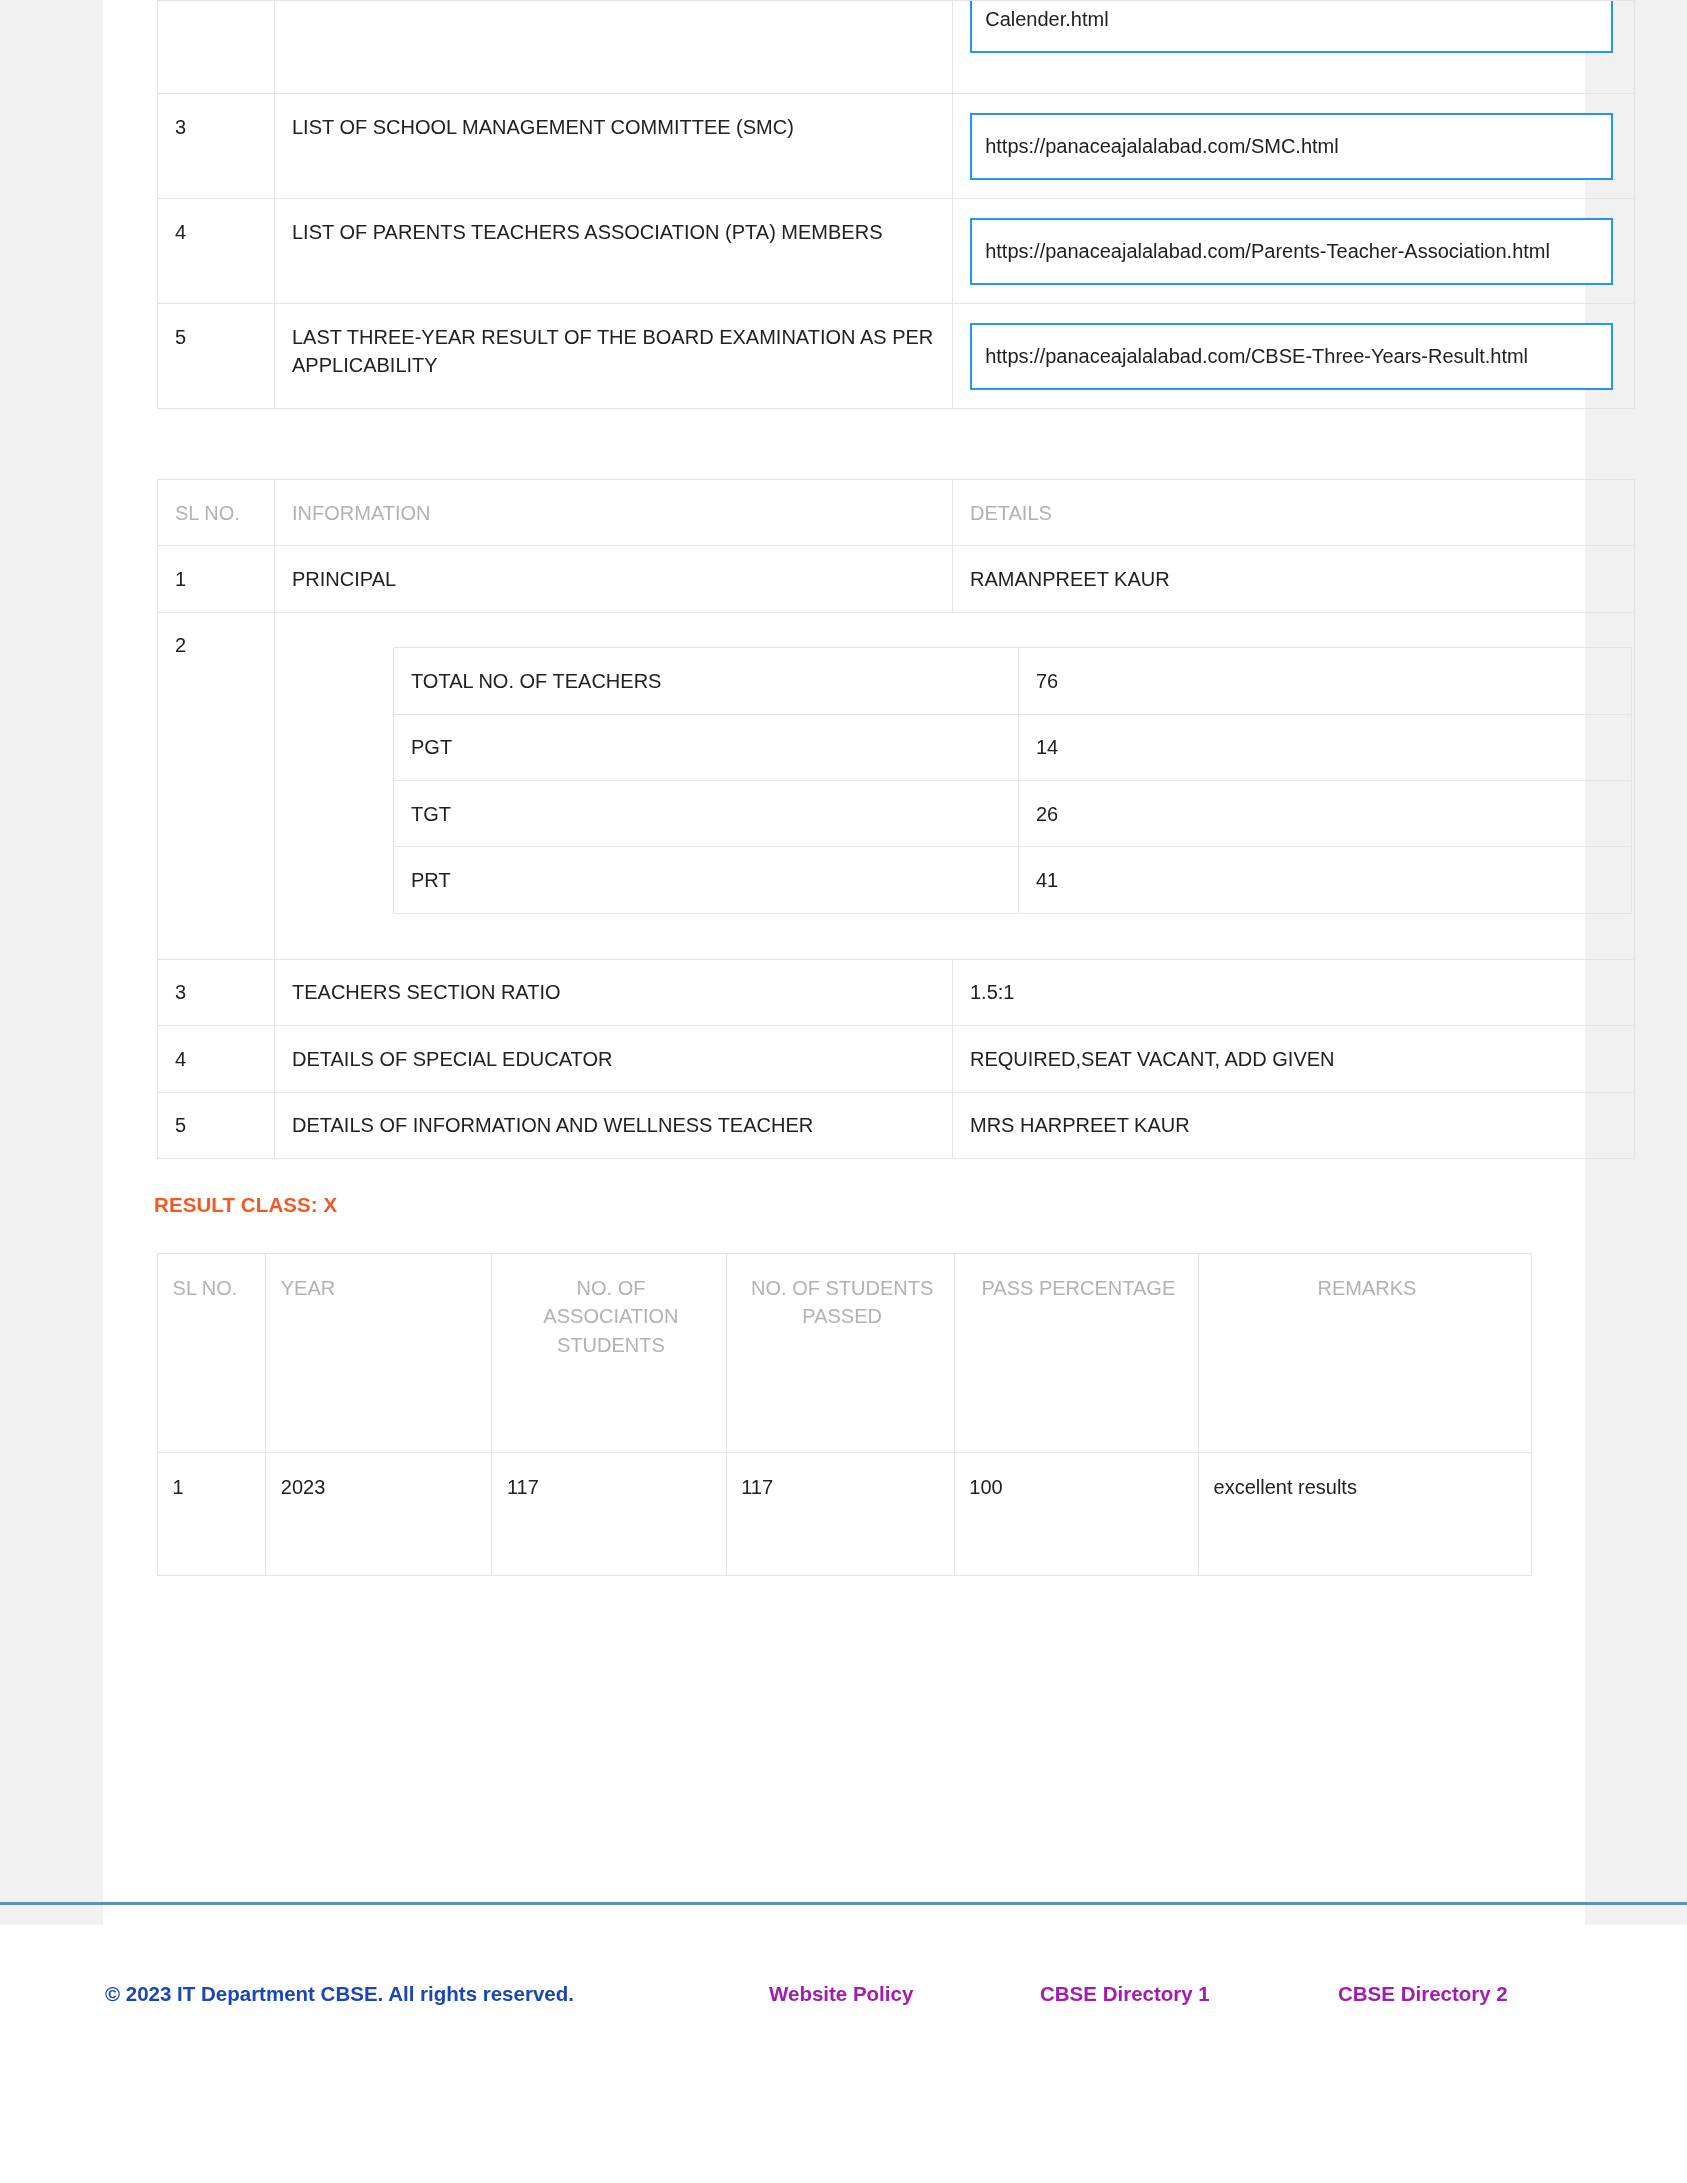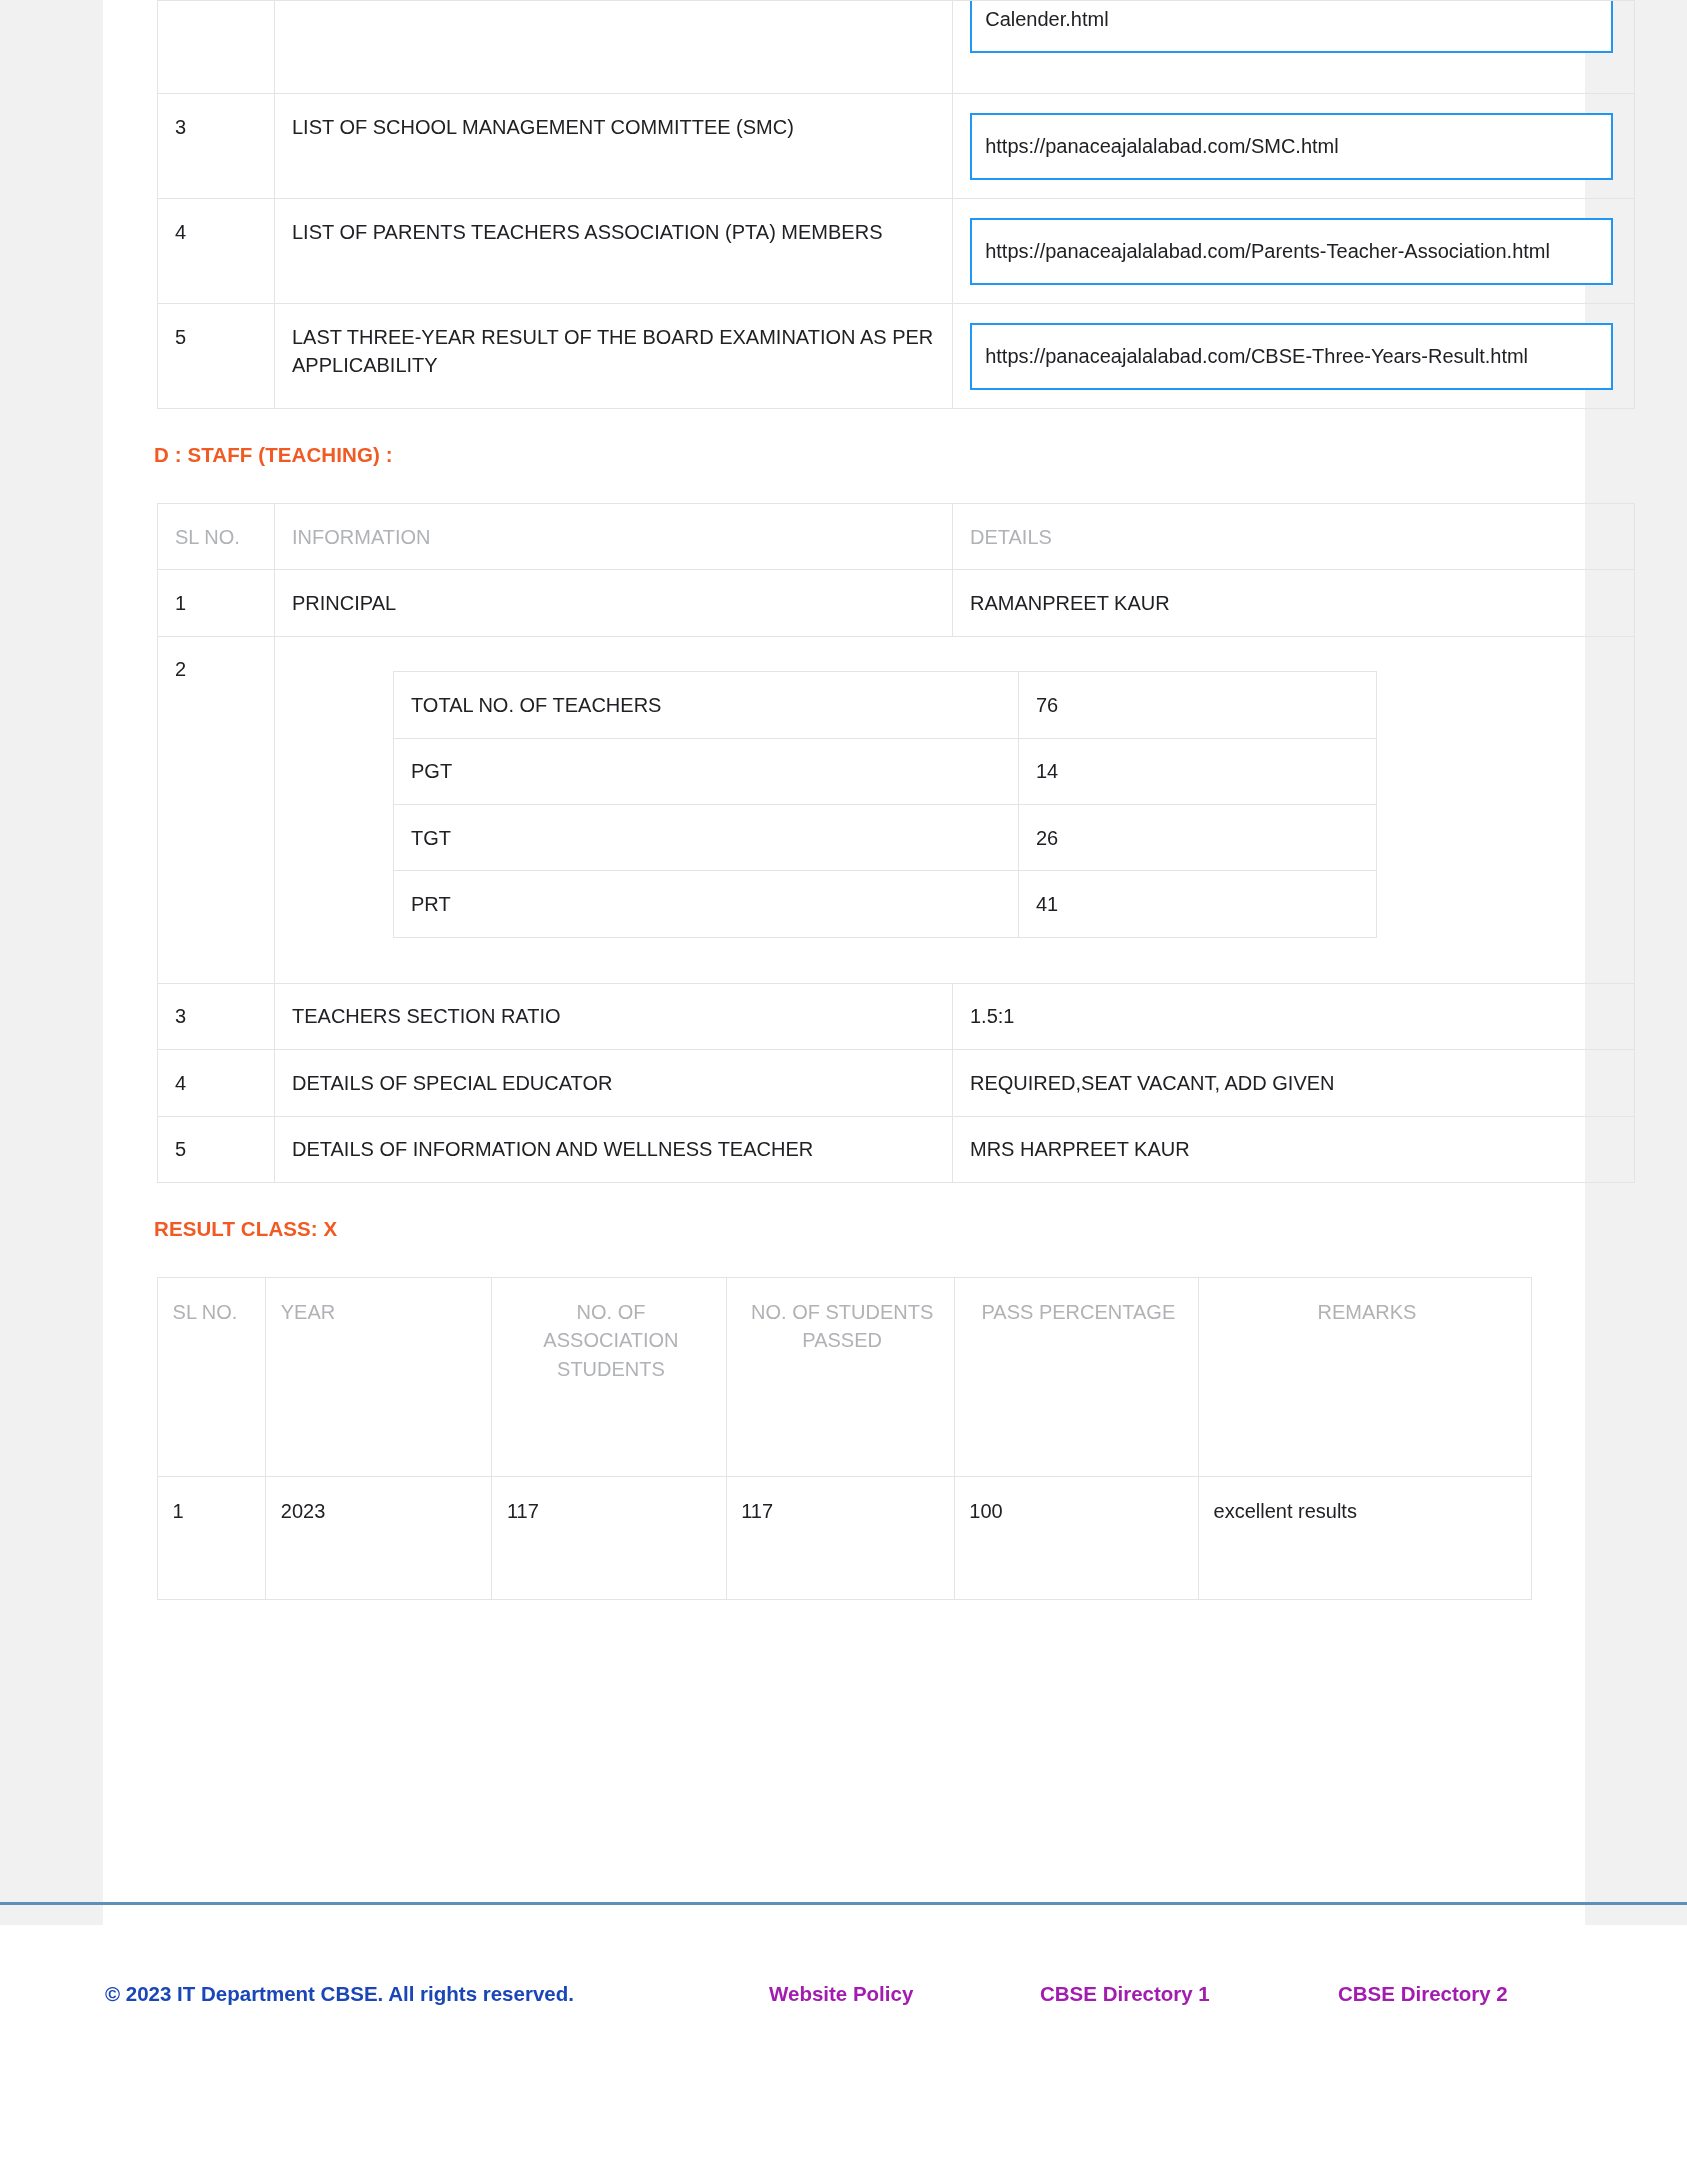--- a/index.html
+++ b/index.html
@@ -58,21 +58,21 @@
     padding:0 0 0 51px;
     letter-spacing:0.1px;
   }
   .sp-a{height:34px;}
   .sp-b{height:36px;}
 
   
   td.nest{padding:0;border:0.7px solid #e3e4e8;}
   table.nested{
     border-collapse:collapse;table-layout:fixed;
-    width:984px;margin:16px 0 26.5px 101px;
+    width:1239px;margin:16px 0 26.5px 101px;
     font-size:20px;color:#202124;
   }
   table.nested td{
     border:0.7px solid #e3e4e8;
     padding:18.5px 16px 18.5px 17px;
     vertical-align:top;
     line-height:1.42;
   }
   td.n-label{width:591px;}
   td.n-val{width:auto;}
@@ -155,21 +155,20 @@
         <td class="info">LAST THREE-YEAR RESULT OF THE BOARD EXAMINATION AS PER APPLICABILITY</td>
         <td class="det linkcell">
           <span class="linkbox">https://panaceajalalabad.com/CBSE-Three-Years-Result.html</span>
         </td>
       </tr>
     </tbody>
   </table>
 
   <div class="sp-a"></div>
 
-  <h2 class="section-h">D : STAFF (TEACHING) :</h2>
 
   <div class="sp-b"></div>
 
   <table class="grid">
     <tbody>
       <tr>
         <td class="sl hdr pad-b">SL NO.</td>
         <td class="info hdr pad-b">INFORMATION</td>
         <td class="det hdr pad-b">DETAILS</td>
       </tr>

